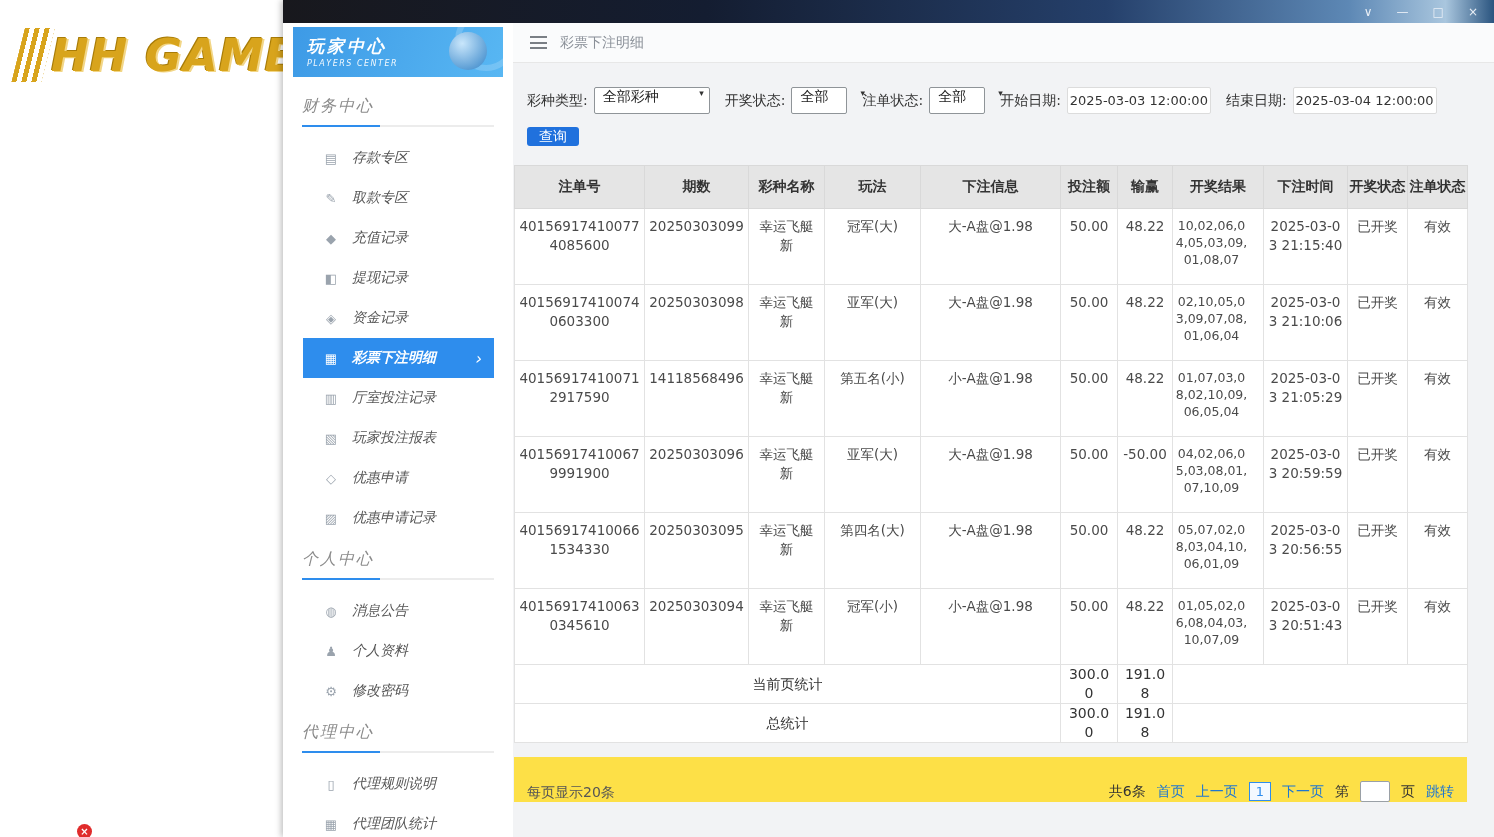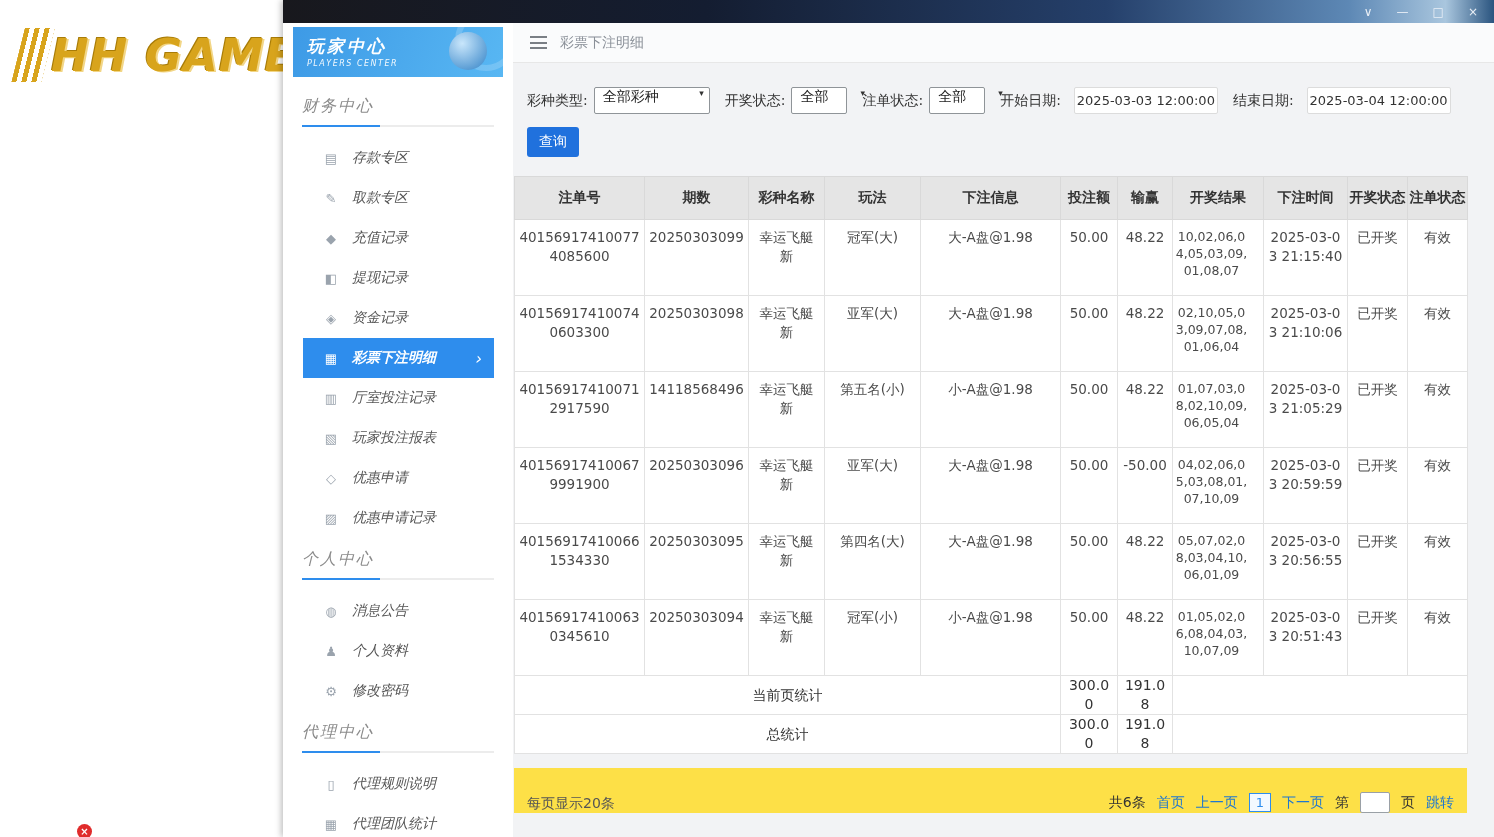--- a/index.html
+++ b/index.html
@@ -61,22 +61,22 @@
   .filters { padding:24px 0 0 13px; }
   .filter-row { display:flex; align-items:center; gap:6px; font-size:14px; color:#333; white-space:nowrap; }
   .f-label { margin-left:9px; }
   .f-label.first { margin-left:0; }
   .sel { height:27px; background:#fff; border:1px solid #8f9498; border-radius:2px; cursor:pointer;
          display:inline-flex; align-items:flex-start; justify-content:space-between; padding:0 5px 0 8px;
          font-size:14px; color:#222; }
   .sel .arr { font-size:9px; color:#333; margin-left:8px; }
   .w115 { width:116px; } .w56 { width:56px;gap:24px; }
   .date-input { width:144px; height:27px; border:1px solid #dcdcdc; border-radius:2px; text-align:center;
-                font-size:13px; color:#333; background:#fff; font-family:inherit;margin-left:7px; }
-  .search-btn { margin-top:13px; margin-left:0; width:52px; height:30px; background:#2071dd; color:#fff;
+                font-size:13px; color:#333; background:#fff; font-family:inherit; }
+  .search-btn { margin-top:13px; margin-left:0; width:52px; height:19px; background:#2071dd; color:#fff;
                 border:none; border-radius:3px; font-size:14px; cursor:pointer; font-family:inherit; }
 
   .table-wrap { margin-top:19px; background:#fff; }
   table.bets { width:100%; border-collapse:collapse; table-layout:fixed; }
   .bets th { height:38px; background:#e5e5e5; border:1px solid #d9d9d9; font-size:14px; color:#333;
              font-weight:bold; padding:12px 1px; overflow:hidden;margin-top:7px; }
   .bets td { border:1px solid #e2e2e2; text-align:center; font-size:13.5px; color:#4a4a4a;
              padding:8px 4px 4px 4px; word-break:break-all; line-height:19px; vertical-align:top; }
   .bets tr.data-row { height:76px; }
   .bets td.cell-result { font-size:12.5px; line-height:17px; padding-left:2px; padding-right:15px; }

